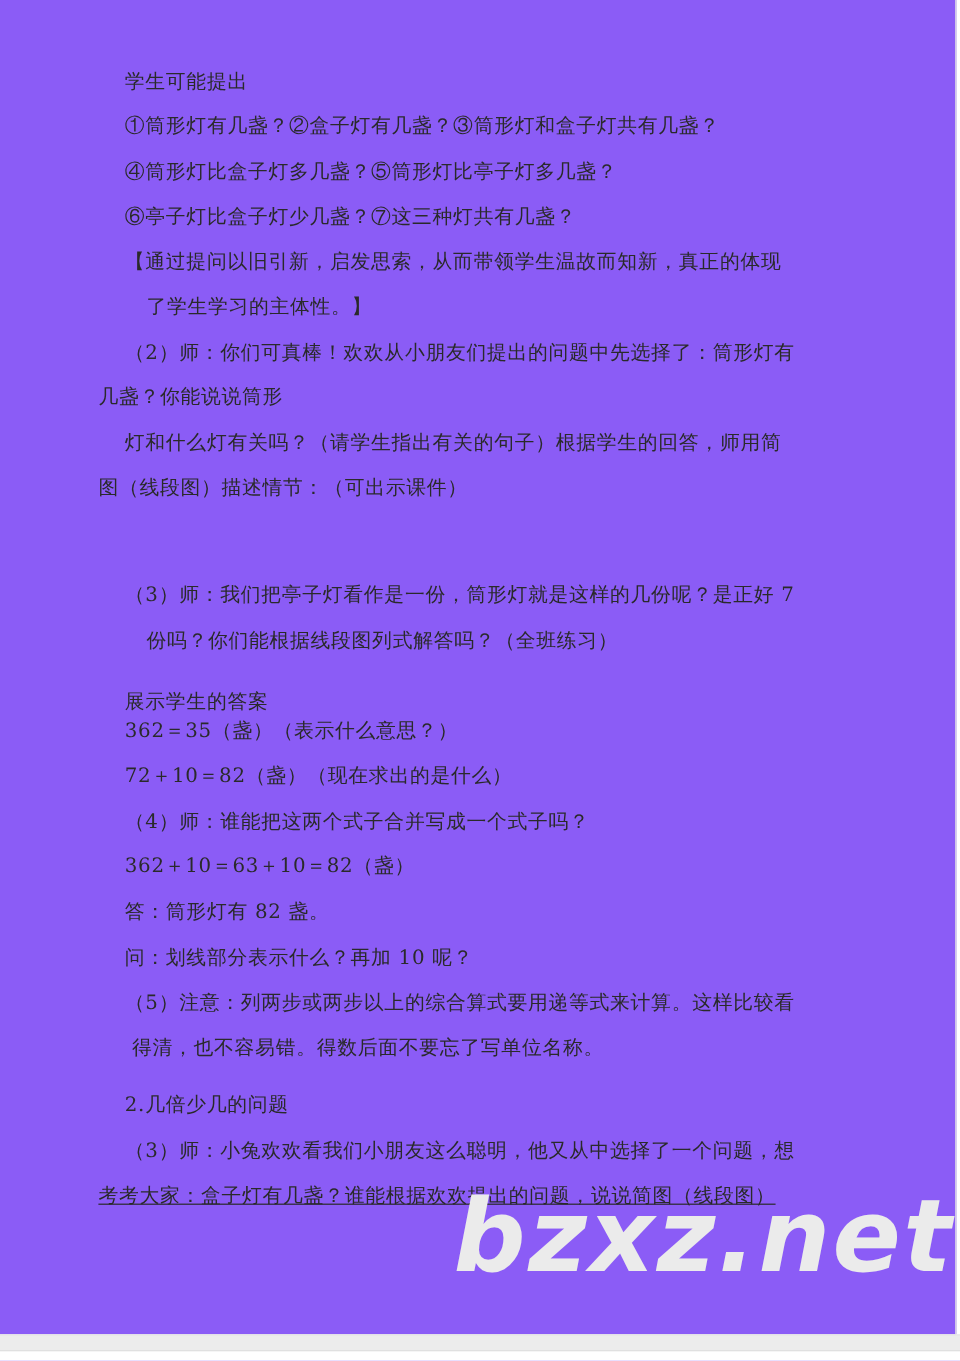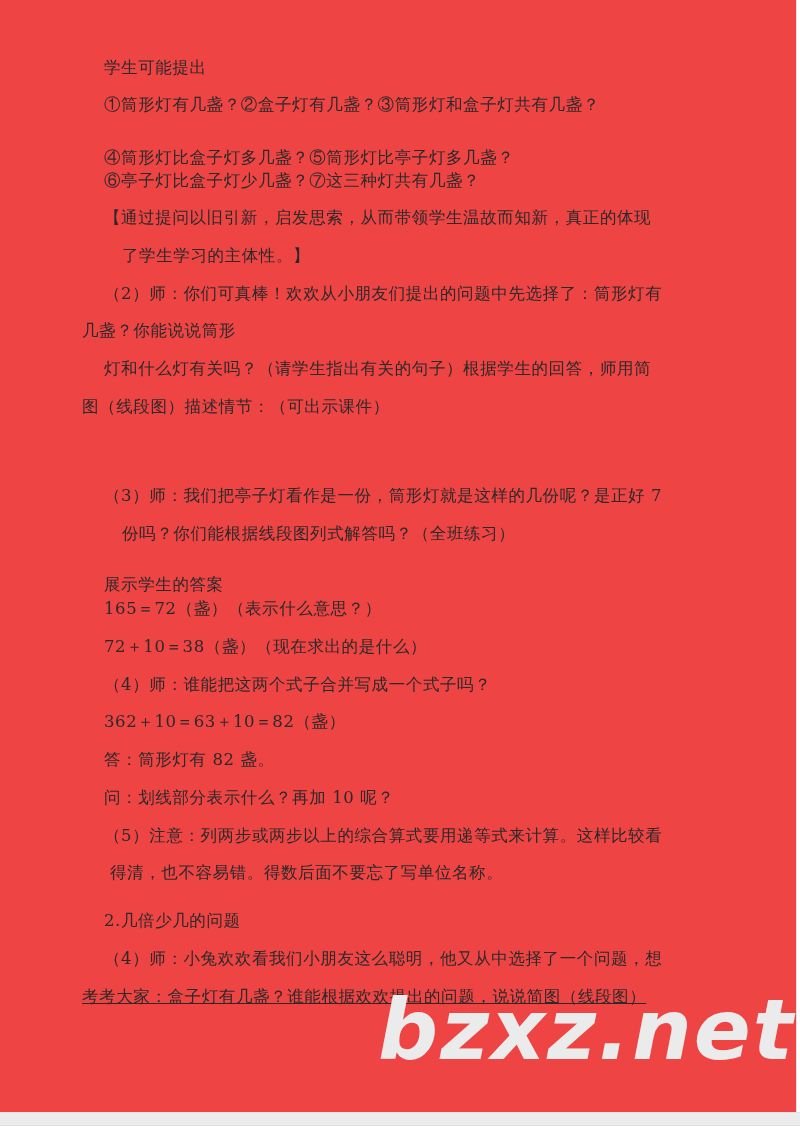--- a/index.html
+++ b/index.html
@@ -4,21 +4,21 @@
 <style>
   html, body { margin: 0; padding: 0; }
   body {
     width: 800px; height: 1134px; overflow: hidden;
     background: #ffffff; position: relative;
     font-family: "DejaVu Serif", "Liberation Serif", serif;
     color: #2a2a2a;
   }
   .page {
     position: absolute; left: 0; top: 0; width: 796px; height: 1112px;
-    background: #ef4444; border-right: 1px solid #e2e2e2;
+    background: #8b5cf6; border-right: 1px solid #e2e2e2;
   }
   .page-bottom {
     position: absolute; left: 0; top: 1112px; width: 800px; height: 12px;
     background: #ececec; border-top: 1px solid #e4e4e4; border-bottom: 1px solid #e0e0e0;
   }
   .line {
     position: absolute; white-space: nowrap;
     font-size: 16.5px; line-height: 20px; letter-spacing: 0.6px;
   }
   .watermark {
@@ -28,38 +28,38 @@
     color: #ebebeb; letter-spacing: 2px; font-style: italic;
   }
 </style>
 </head>
 <body>
 
 <div class="page">
   <div id="lines">
       <div class="line" style="left: 104px; top: 58px;">学生可能提出</div>
       <div class="line" style="left: 104px; top: 95px;">①筒形灯有几盏？②盒子灯有几盏？③筒形灯和盒子灯共有几盏？</div>
-      <div class="line" style="left: 104px; top: 133px; margin-top: 15px;">④筒形灯比盒子灯多几盏？⑤筒形灯比亭子灯多几盏？</div>
+      <div class="line" style="left: 104px; top: 133px;">④筒形灯比盒子灯多几盏？⑤筒形灯比亭子灯多几盏？</div>
       <div class="line" style="left: 104px; top: 171px; text-align: center;">⑥亭子灯比盒子灯少几盏？⑦这三种灯共有几盏？</div>
       <div class="line" style="left: 104px; top: 208px;">【通过提问以旧引新，启发思索，从而带领学生温故而知新，真正的体现</div>
       <div class="line" style="left: 82px; top: 246px; margin-left: 40px;">了学生学习的主体性。】</div>
       <div class="line" style="left: 104px; top: 284px;">（2）师：你们可真棒！欢欢从小朋友们提出的问题中先选择了：筒形灯有</div>
       <div class="line" style="left: 82px; top: 321px;">几盏？你能说说筒形</div>
       <div class="line" style="left: 104px; top: 359px;">灯和什么灯有关吗？（请学生指出有关的句子）根据学生的回答，师用简</div>
       <div class="line" style="left: 82px; top: 397px;">图（线段图）描述情节：（可出示课件）</div>
       <div class="line" style="left: 104px; top: 486px;">（3）师：我们把亭子灯看作是一份，筒形灯就是这样的几份呢？是正好 7</div>
       <div class="line" style="left: 82px; top: 524px; margin-left: 40px;">份吗？你们能根据线段图列式解答吗？（全班练习）</div>
       <div class="line" style="left: 104px; top: 562px; margin-top: 13px;">展示学生的答案</div>
-      <div class="line" style="left: 104px; top: 599px;">165＝72（盏）（表示什么意思？）</div>
-      <div class="line" style="left: 104px; top: 637px;">72＋10＝38（盏）（现在求出的是什么）</div>
+      <div class="line" style="left: 104px; top: 599px;">362＝35（盏）（表示什么意思？）</div>
+      <div class="line" style="left: 104px; top: 637px;">72＋10＝82（盏）（现在求出的是什么）</div>
       <div class="line" style="left: 104px; top: 675px;">（4）师：谁能把这两个式子合并写成一个式子吗？</div>
       <div class="line" style="left: 104px; top: 712px;">362＋10＝63＋10＝82（盏）</div>
       <div class="line" style="left: 104px; top: 750px;">答：筒形灯有 82 盏。</div>
       <div class="line" style="left: 104px; top: 788px;">问：划线部分表示什么？再加 10 呢？</div>
       <div class="line" style="left: 104px; top: 826px;">（5）注意：列两步或两步以上的综合算式要用递等式来计算。这样比较看</div>
       <div class="line" style="left: 82px; top: 863px; margin-left: 28px;">得清，也不容易错。得数后面不要忘了写单位名称。</div>
       <div class="line" style="left: 104px; top: 911px;">2.几倍少几的问题</div>
-      <div class="line" style="left: 104px; top: 949px;">（4）师：小兔欢欢看我们小朋友这么聪明，他又从中选择了一个问题，想</div>
+      <div class="line" style="left: 104px; top: 949px;">（3）师：小兔欢欢看我们小朋友这么聪明，他又从中选择了一个问题，想</div>
       <div class="line" style="left: 82px; top: 987px; text-decoration: underline;">考考大家：盒子灯有几盏？谁能根据欢欢提出的问题，说说简图（线段图）</div>
     </div>
   <div class="watermark">bzxz.net</div>
 </div>
 <div class="page-bottom"></div>
 
 </body></html>

